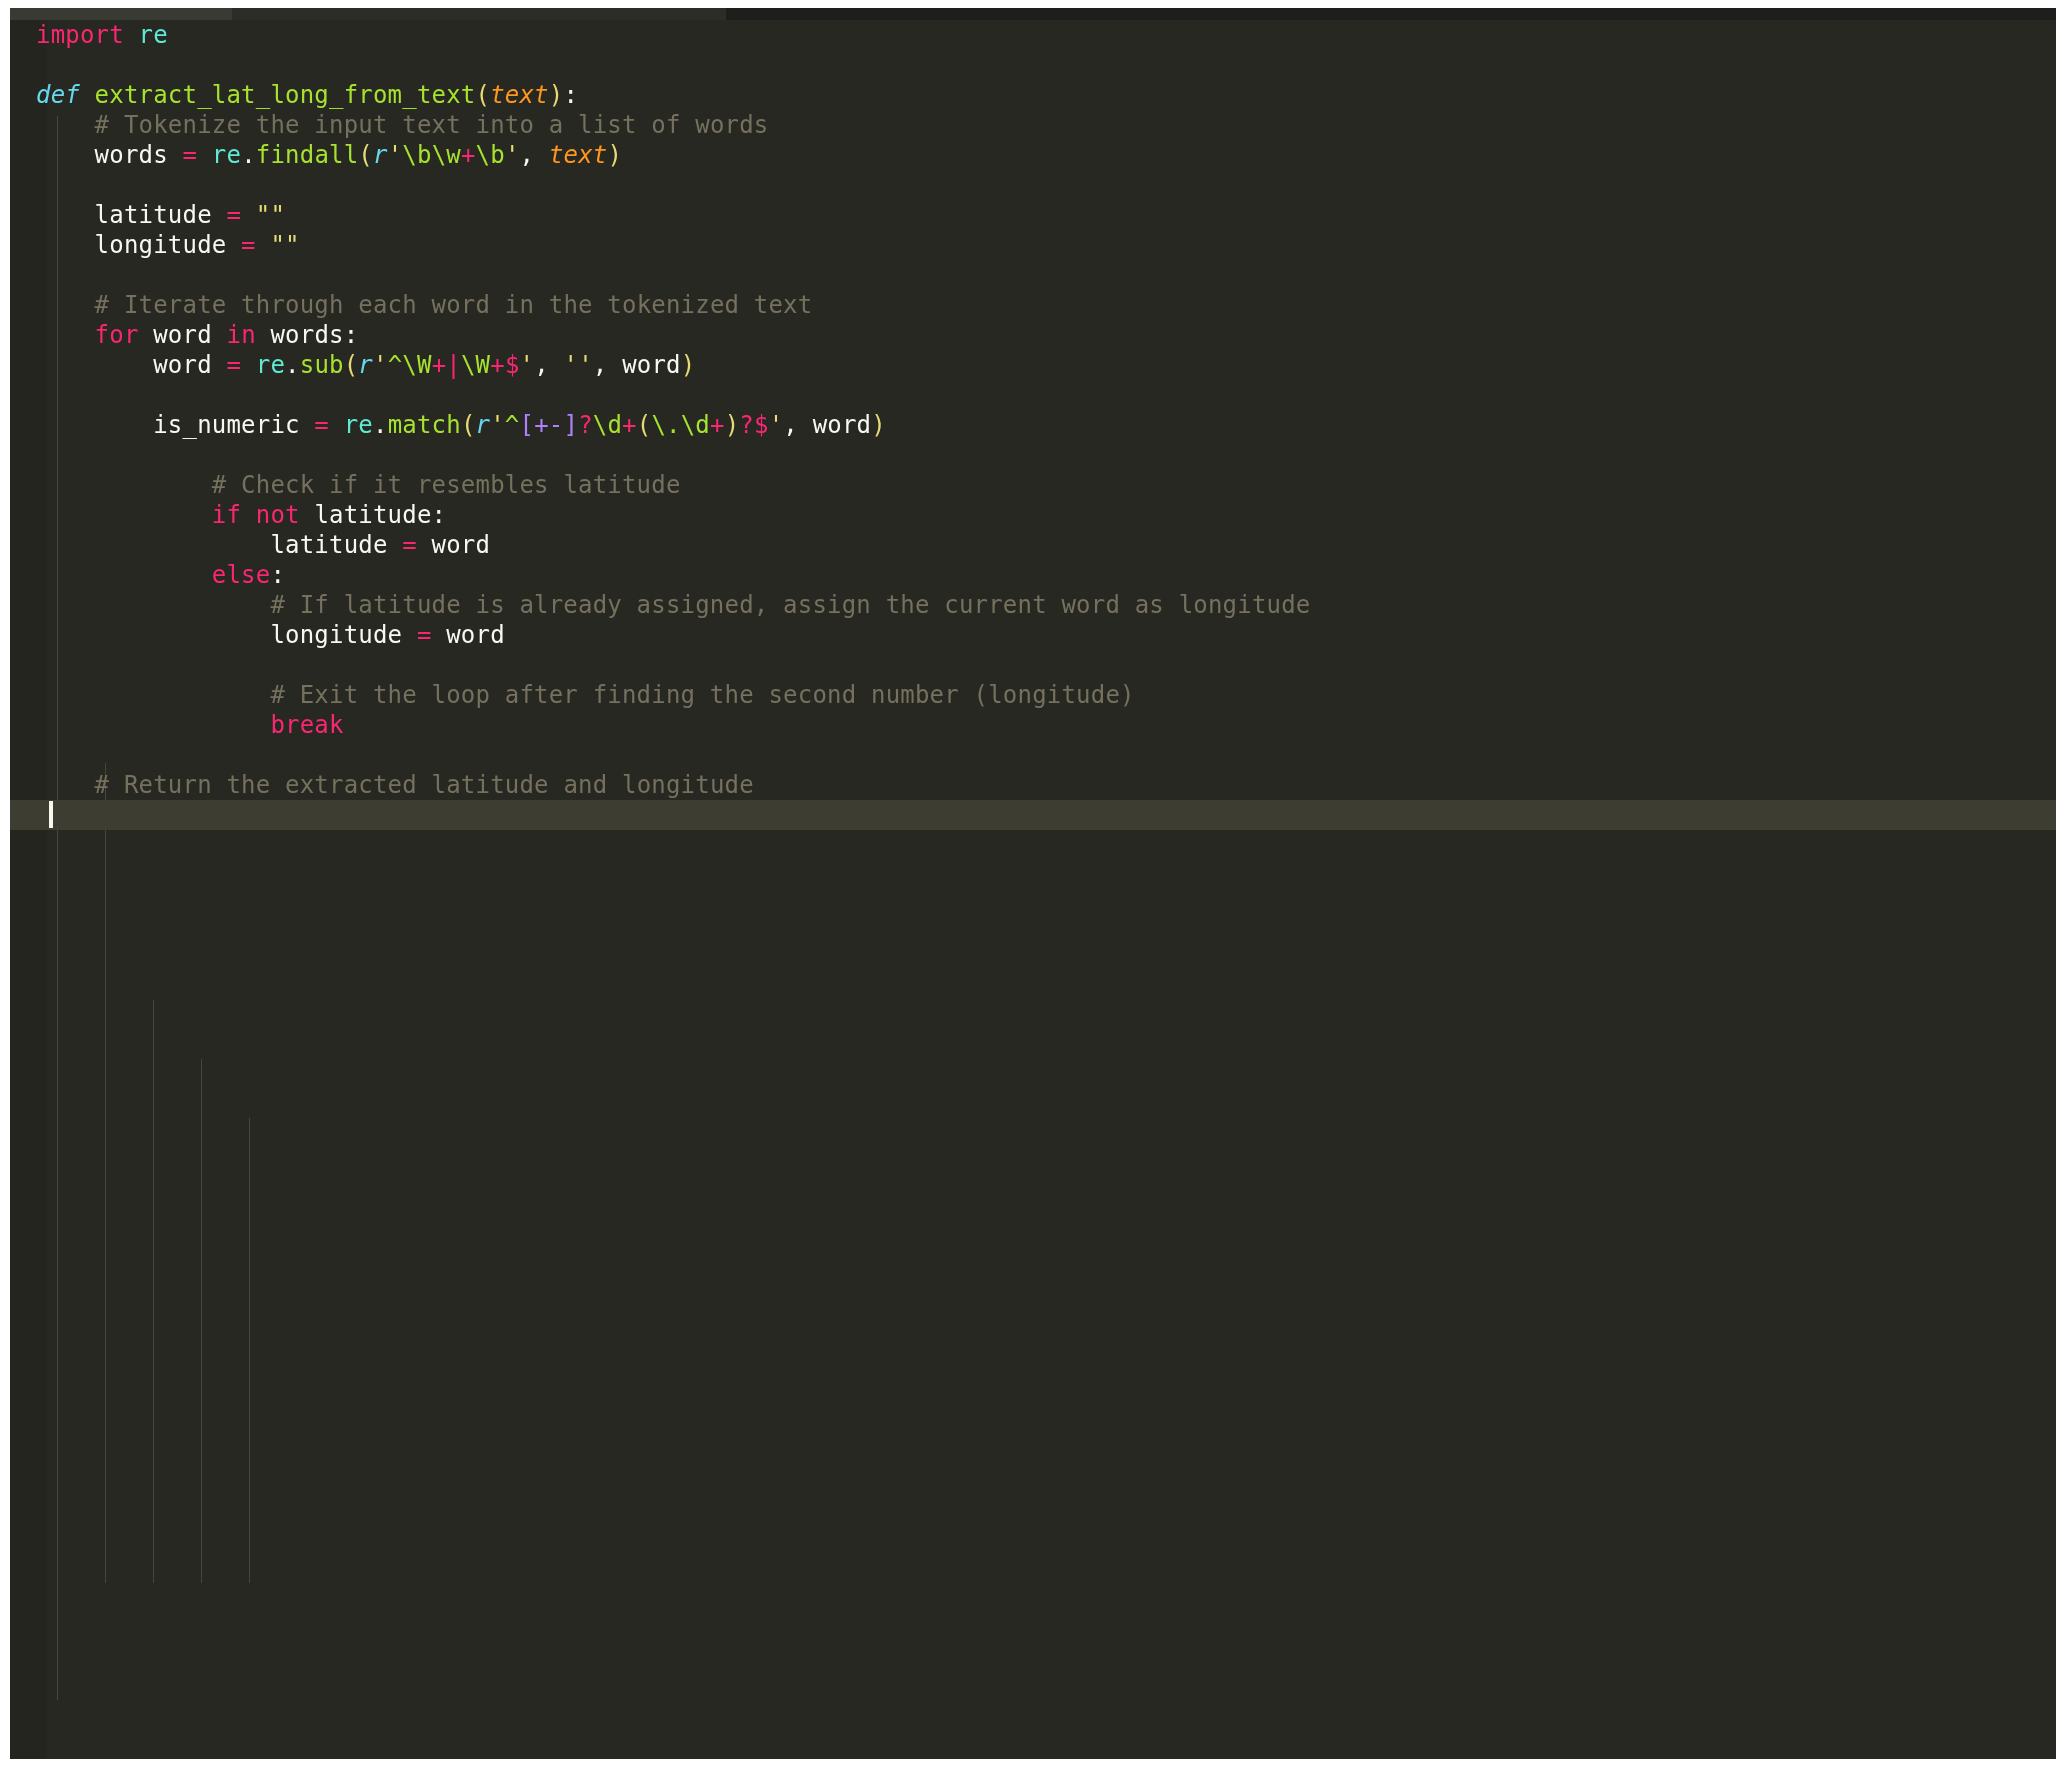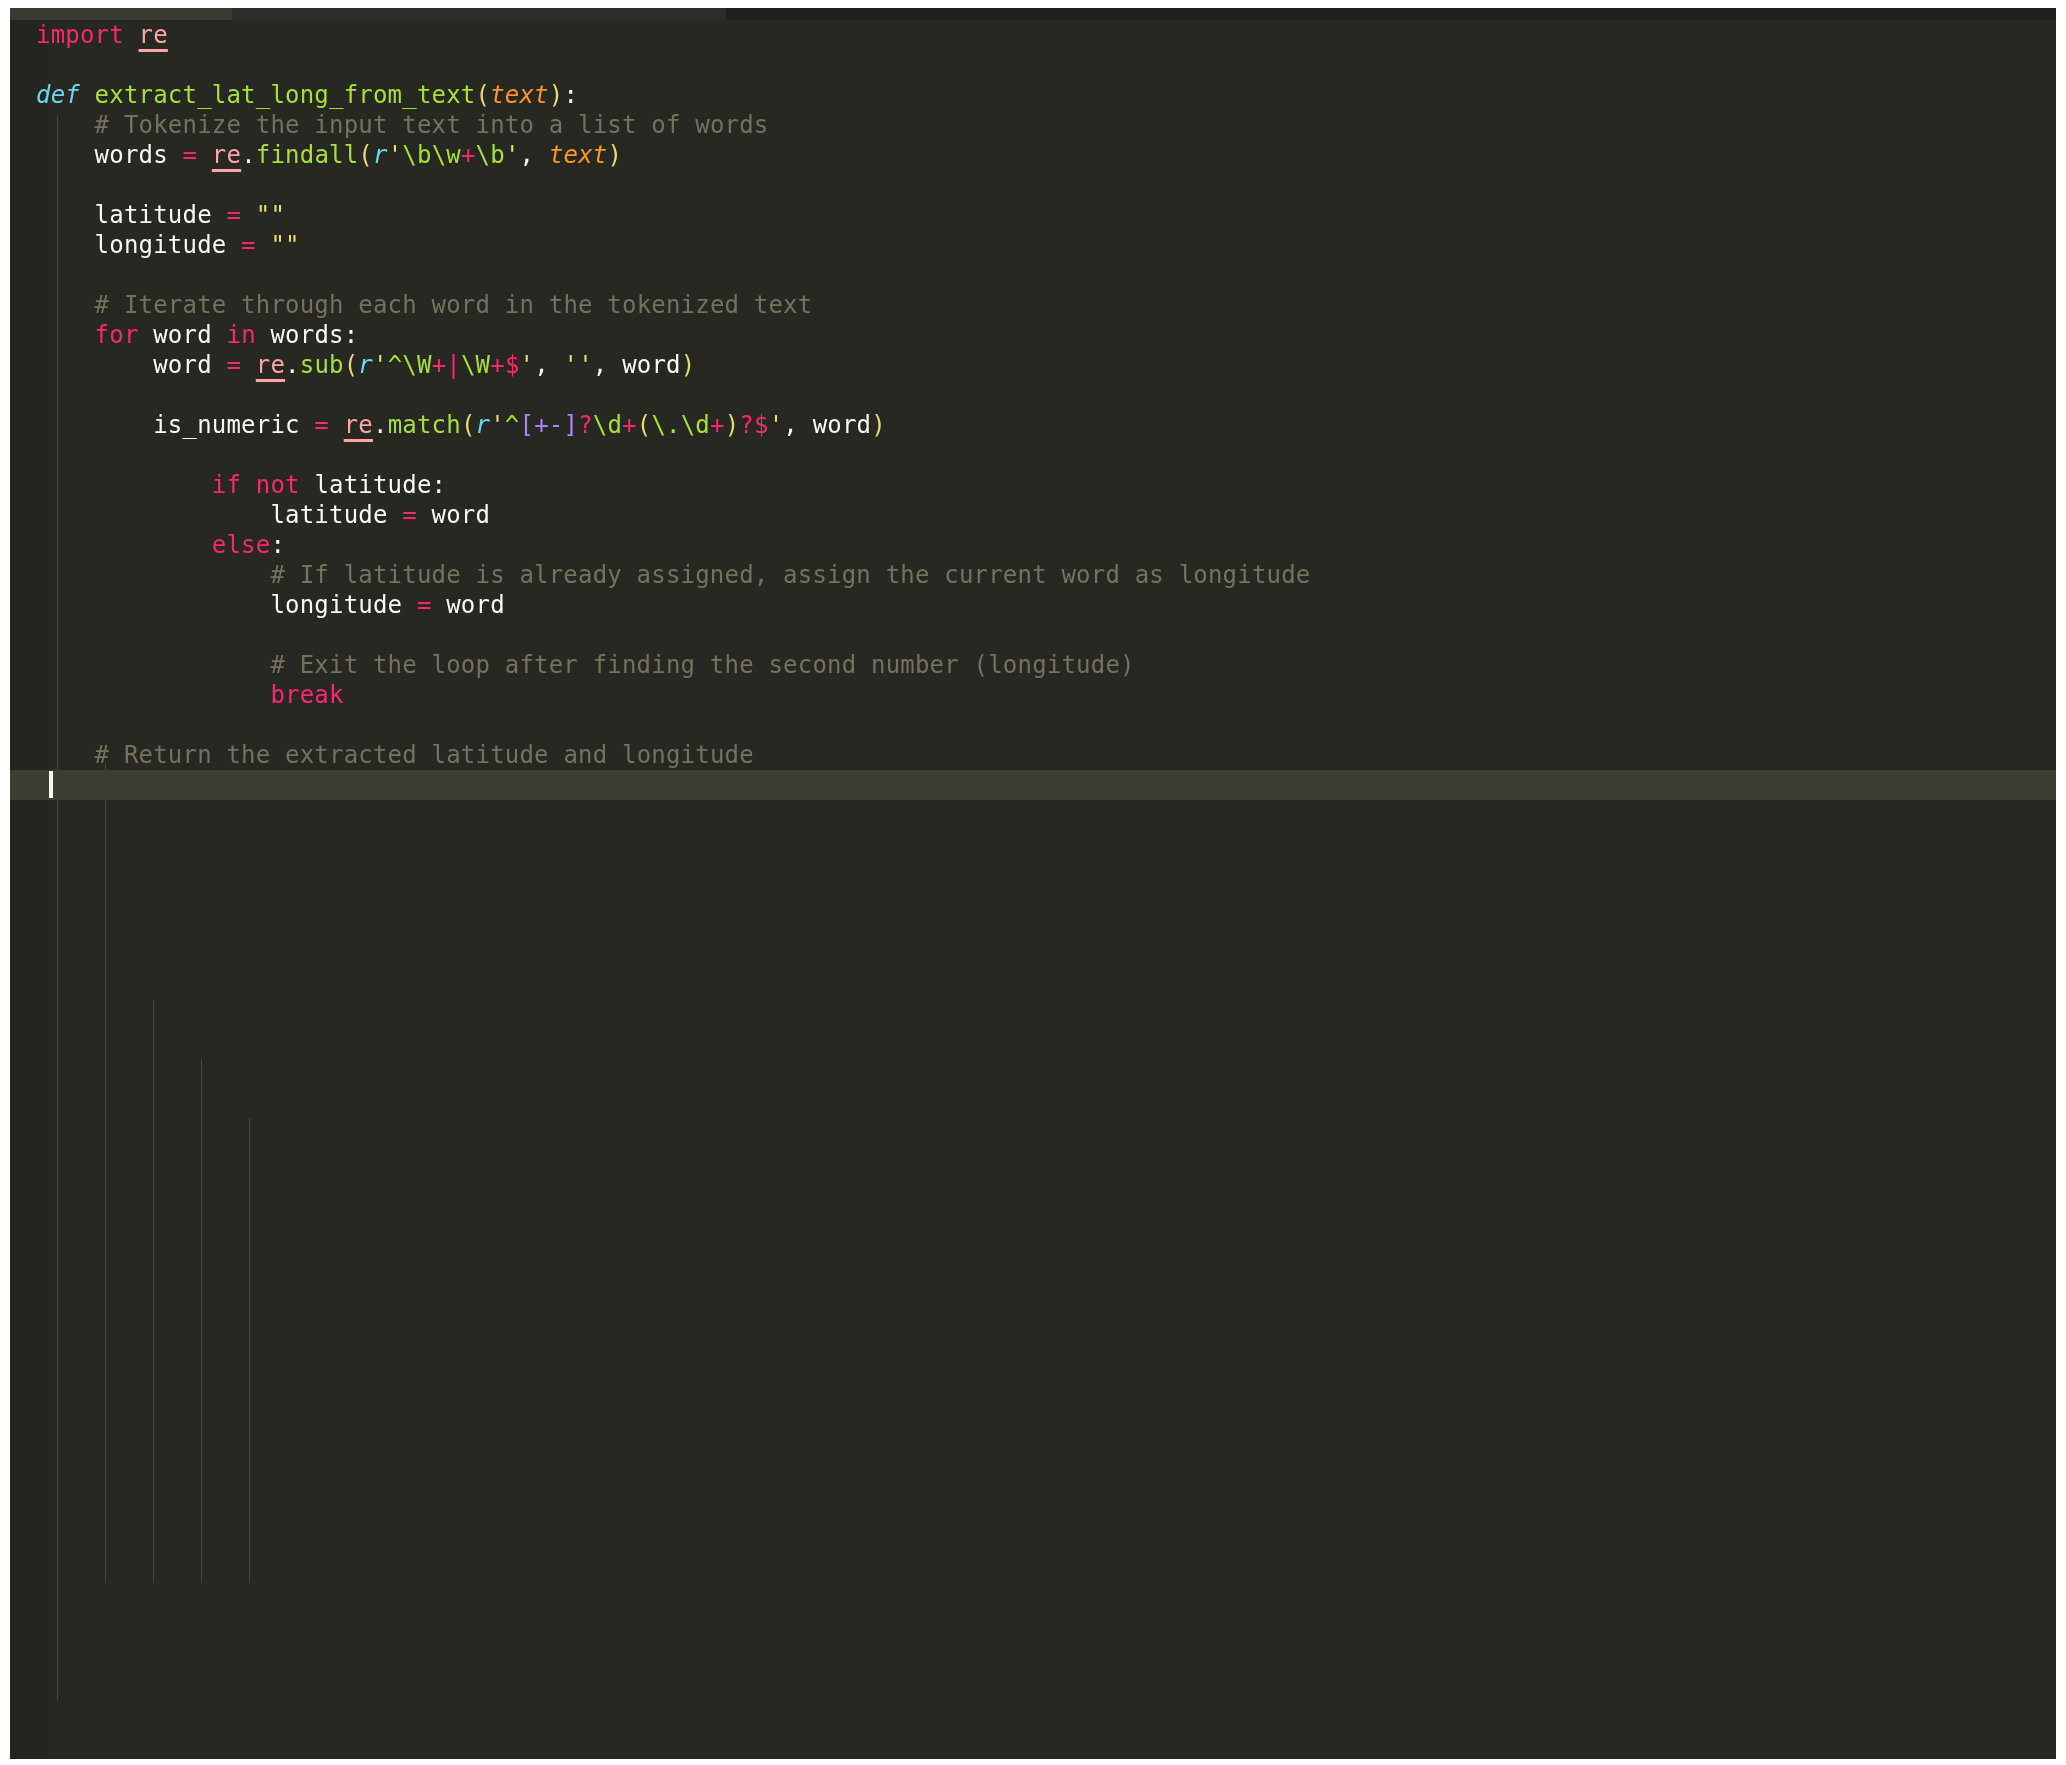--- a/index.html
+++ b/index.html
@@ -83,21 +83,21 @@
     position: absolute;
     top: 0;
     width: 1.4px;
     background: #46463d;
   }
 
   
   .kw      { color: #f92672; }            
   .kwdef   { color: #66d9ef; font-style: italic; } 
   .fn      { color: #a6e22e; }            
-  .mod     { color: #fca5a5; text-decoration: underline; text-underline-offset: 6.4px; text-decoration-thickness: 2.9px; }
+  .mod     { color: #5eead4; text-underline-offset: 6.4px; text-decoration-thickness: 2.9px; }
   .param   { color: #fd971f; font-style: italic; }  
   .var     { color: #f8f8f2; }
   .op      { color: #f92672; }            
   .punc    { color: #f8f8f2; }
   .paren   { color: #e6db74; }
   .str     { color: #e6db74; }            
   .cmt     { color: #75715e; }
   .rprefix { color: #66d9ef; font-style: italic; }  
   .reesc   { color: #a6e22e; }            
   .requant { color: #f92672; }            
@@ -152,20 +152,21 @@
     <div class="line">        <span class="var">word</span> <span class="op">=</span> <span class="mod">re</span><span class="punc">.</span><span class="fn">sub</span><span class="paren">(</span><span class="rprefix">r</span><span class="str">'</span><span class="reanch">^</span><span class="reesc">\W</span><span class="requant">+</span><span class="requant">|</span><span class="reesc">\W</span><span class="requant">+</span><span class="requant">$</span><span class="str">'</span><span class="punc">,</span> <span class="str">''</span><span class="punc">,</span> <span class="var">word</span><span class="paren">)</span></div>
 
     <div class="line blank">&nbsp;</div>
 
 
     <div class="line">        <span class="var">is_numeric</span> <span class="op">=</span> <span class="mod">re</span><span class="punc">.</span><span class="fn">match</span><span class="paren">(</span><span class="rprefix">r</span><span class="str">'</span><span class="reanch">^</span><span class="reclass">[+-]</span><span class="requant">?</span><span class="reesc">\d</span><span class="requant">+</span><span class="regrp">(</span><span class="reesc">\.</span><span class="reesc">\d</span><span class="requant">+</span><span class="regrp">)</span><span class="requant">?</span><span class="requant">$</span><span class="str">'</span><span class="punc">,</span> <span class="var">word</span><span class="paren">)</span></div>
 
     <div class="line blank">&nbsp;</div>
 
 
+    <div class="line">            <span class="cmt"># Check if it resembles latitude</span></div>
 
     <div class="line">            <span class="kw">if</span> <span class="kw">not</span> <span class="var">latitude</span><span class="punc">:</span></div>
 
     <div class="line">                <span class="var">latitude</span> <span class="op">=</span> <span class="var">word</span></div>
 
     <div class="line">            <span class="kw">else</span><span class="punc">:</span></div>
 
     <div class="line">                <span class="cmt"># If latitude is already assigned, assign the current word as longitude</span></div>
 
     <div class="line">                <span class="var">longitude</span> <span class="op">=</span> <span class="var">word</span></div>

